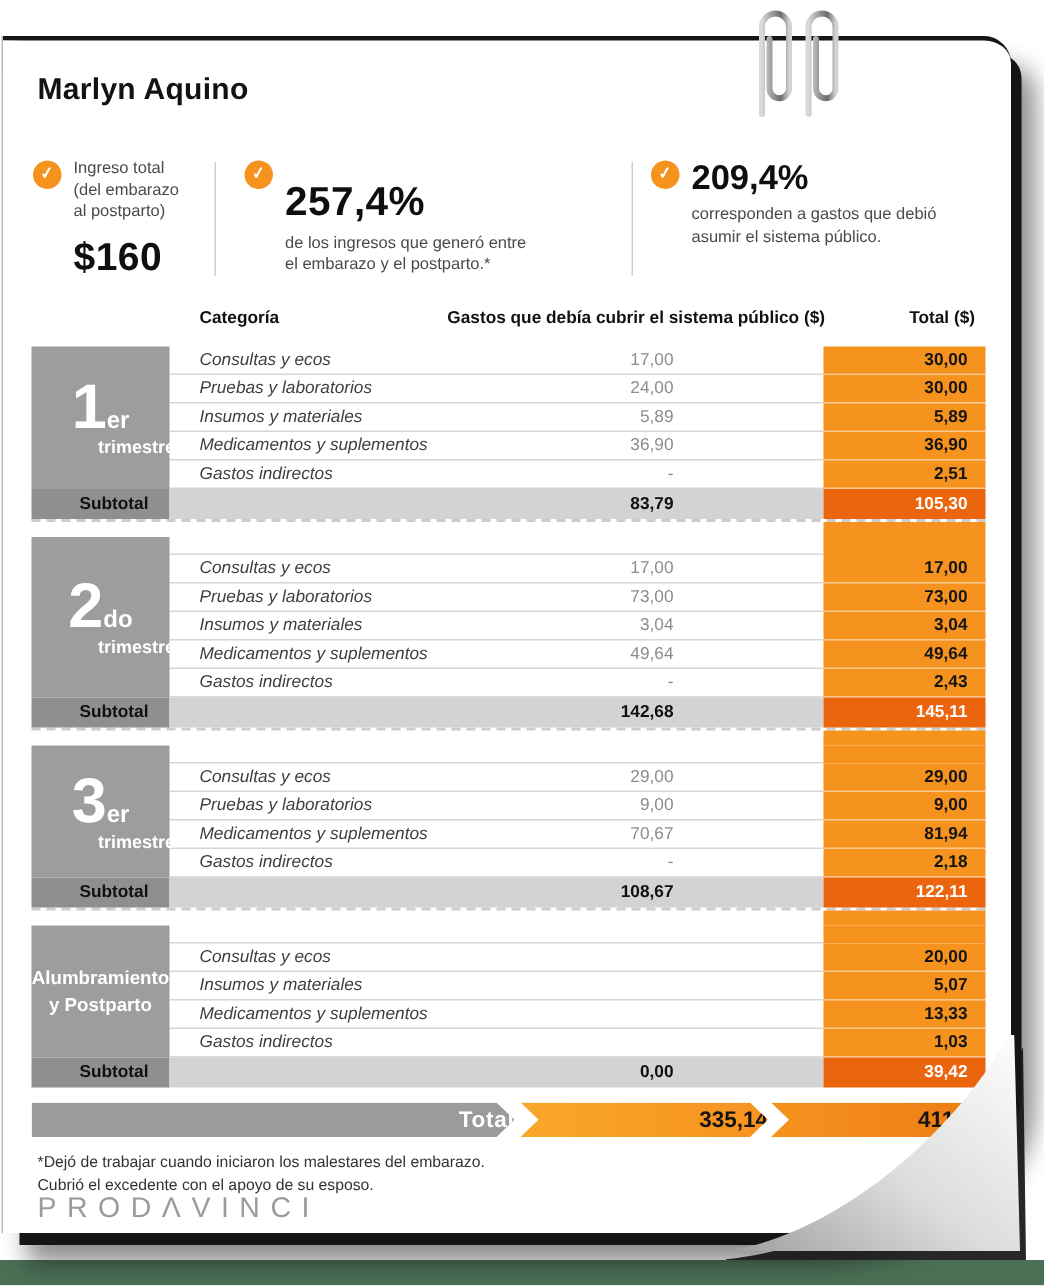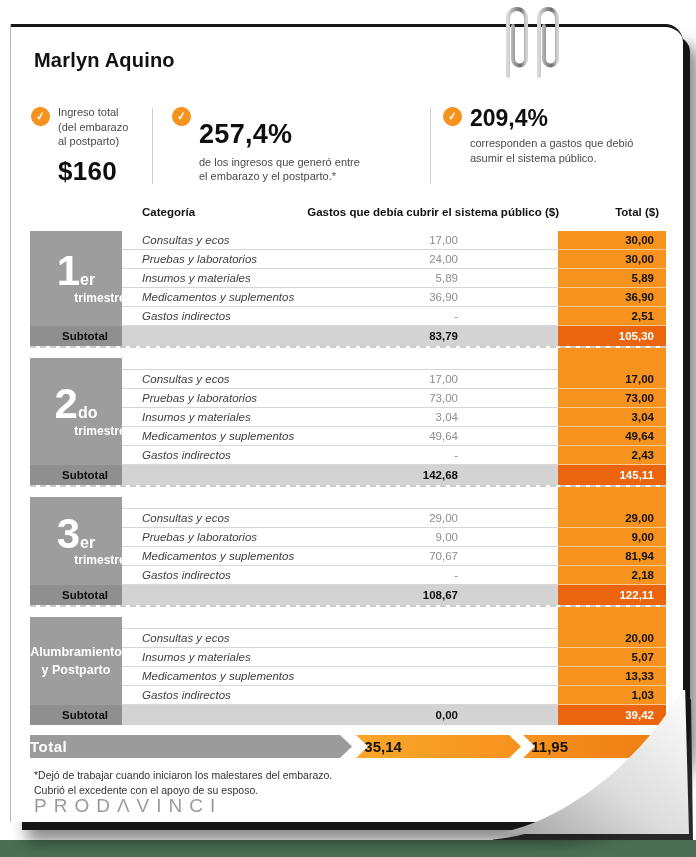--- a/index.html
+++ b/index.html
@@ -3,21 +3,21 @@
 <meta charset="utf-8">
 <style>
   * { box-sizing: border-box; margin: 0; padding: 0; }
   html,body { background:#ffffff; }
   body { font-family: "Liberation Sans", sans-serif; }
   .canvas { position:relative; width:696px; height:857px; background:#fff; overflow:hidden; }
 
   .green-strip { position:absolute; left:0; bottom:0; width:100%; height:17px; background:#4B6F55; z-index:0; }
 
   .page {
-    position:absolute; left:11px; top:24px; width:672px; height:798px;
+    position:absolute; left:2px; top:24px; width:672px; height:798px;
     background:#fff; z-index:1;
     border-top:3px solid #161616;
     border-radius: 0 18px 150px 0 / 0 18px 105px 0;
     box-shadow: -1px 0 0 #b9b9b9, 9px 10px 0 -2px #151515, 16px 20px 16px rgba(0,0,0,0.45);
   }
 
   .clips { position:absolute; left:503px; top:2px; z-index:3; }
 
   .curl { position:absolute; right:-10px; bottom:-18px; width:200px; height:150px; z-index:2; pointer-events:none; }
 
@@ -74,21 +74,21 @@
   .subrow { display:flex; height:20px; font-size:11.5px; font-weight:bold; }
   .s-label { width:92px; background:#8F8F8F; color:#101010; text-align:right; padding-right:14px; line-height:20px; }
   .s-mid { flex:1; background:#D3D3D3; color:#101010; text-align:right; padding-right:100px; line-height:20px; }
   .s-total { width:108px; background:#EA650D; color:#ffffff; text-align:right; padding-right:12px; line-height:20px; }
 
   .gaprow { display:flex; height:12px; border-top:2px dashed #cccccc; }
   .g-main { flex:1; }
   .g-total { width:108px; background:#F6921E; }
 
   .totalbar { position:absolute; left:19px; top:708px; width:636px; height:23px; font-size:15px; font-weight:bold; }
-  .seg { position:absolute; top:0; height:23px; line-height:23px; text-align:left; }
+  .seg { position:absolute; top:0; height:23px; line-height:23px; text-align:right; }
   .seg-gray {
     left:0; width:322px; background:#9B9B9B; color:#fff; letter-spacing:0.5px;
     clip-path: polygon(0 0, calc(100% - 12px) 0, 100% 50%, calc(100% - 12px) 100%, 0 100%);
   }
   .seg-o1 {
     left:326px; width:165px; background:linear-gradient(90deg,#F9A72B,#F6921E); color:#141414;
     clip-path: polygon(0 0, calc(100% - 12px) 0, 100% 50%, calc(100% - 12px) 100%, 0 100%, 12px 50%);
   }
   .seg-o2 {
     left:493px; width:143px; background:linear-gradient(90deg,#F6921E,#ED7D12); color:#141414;

